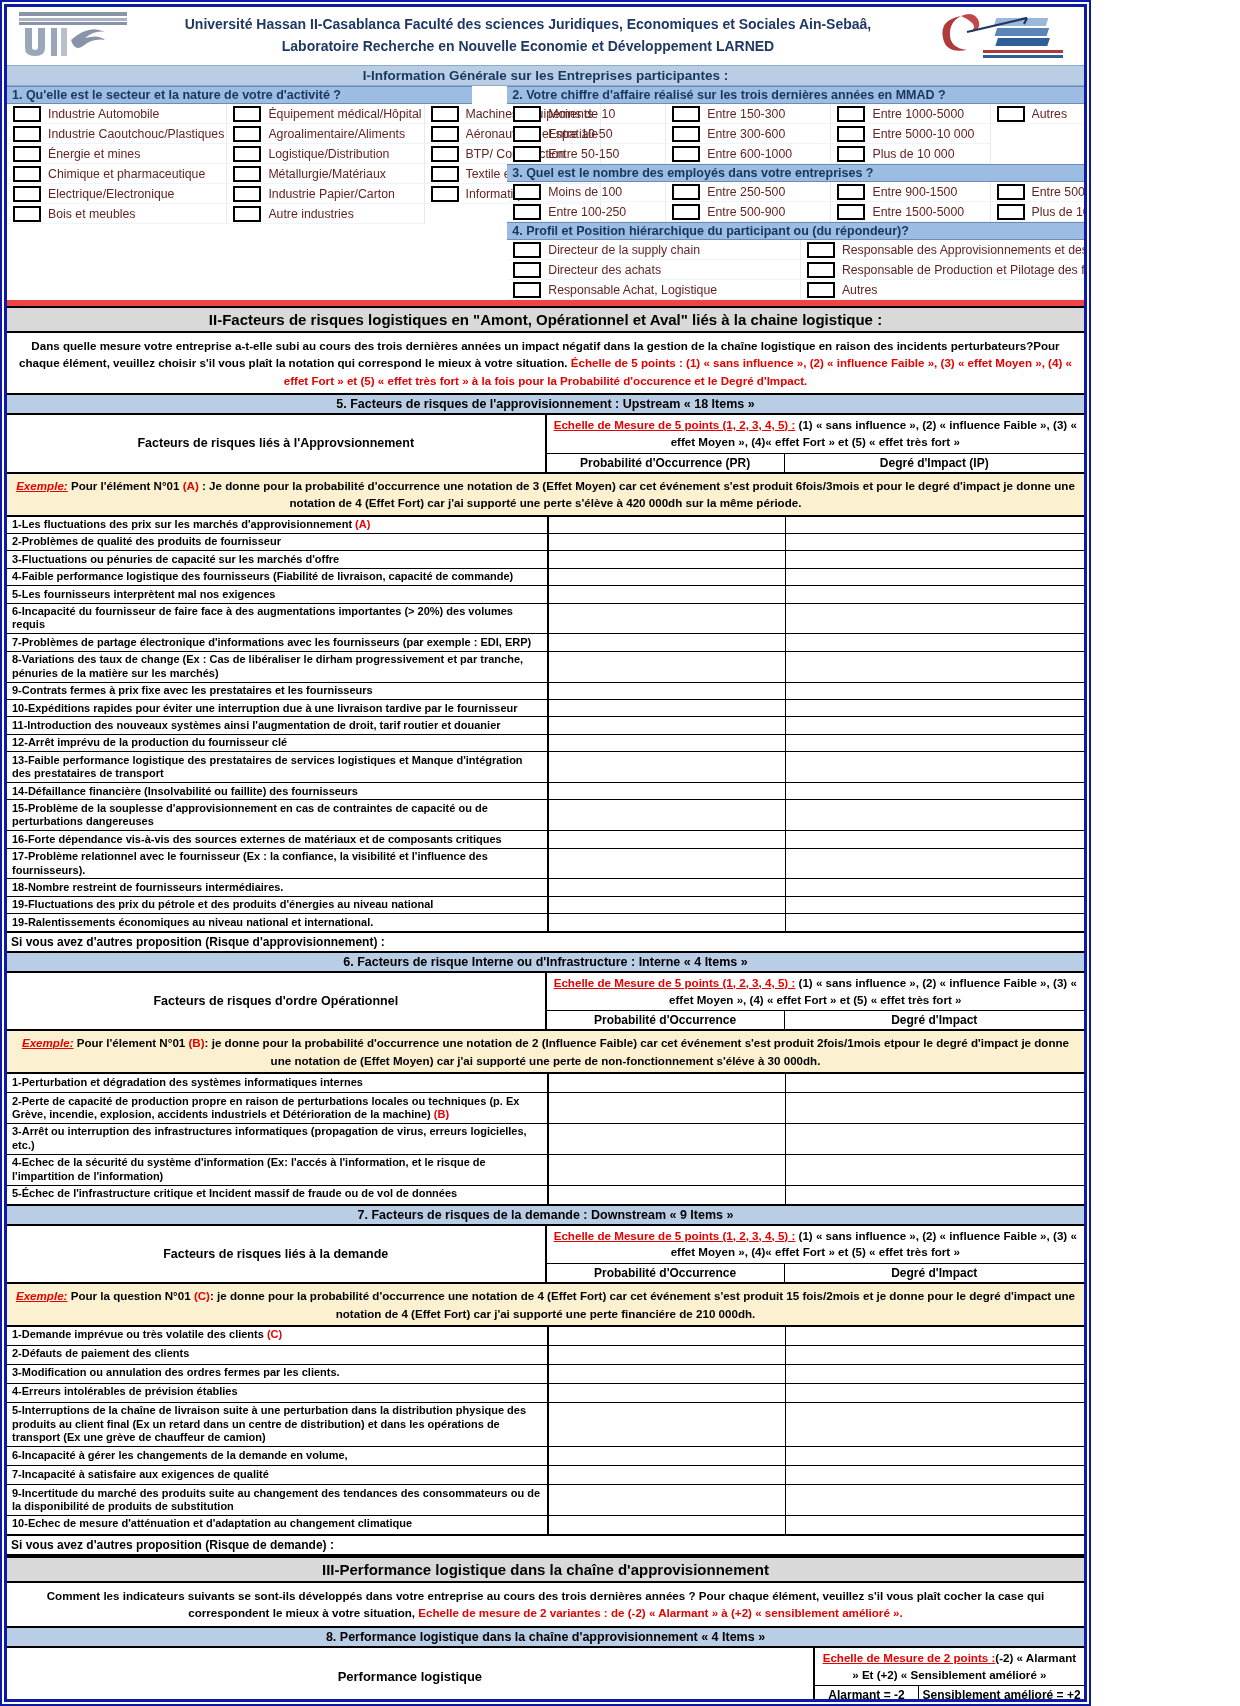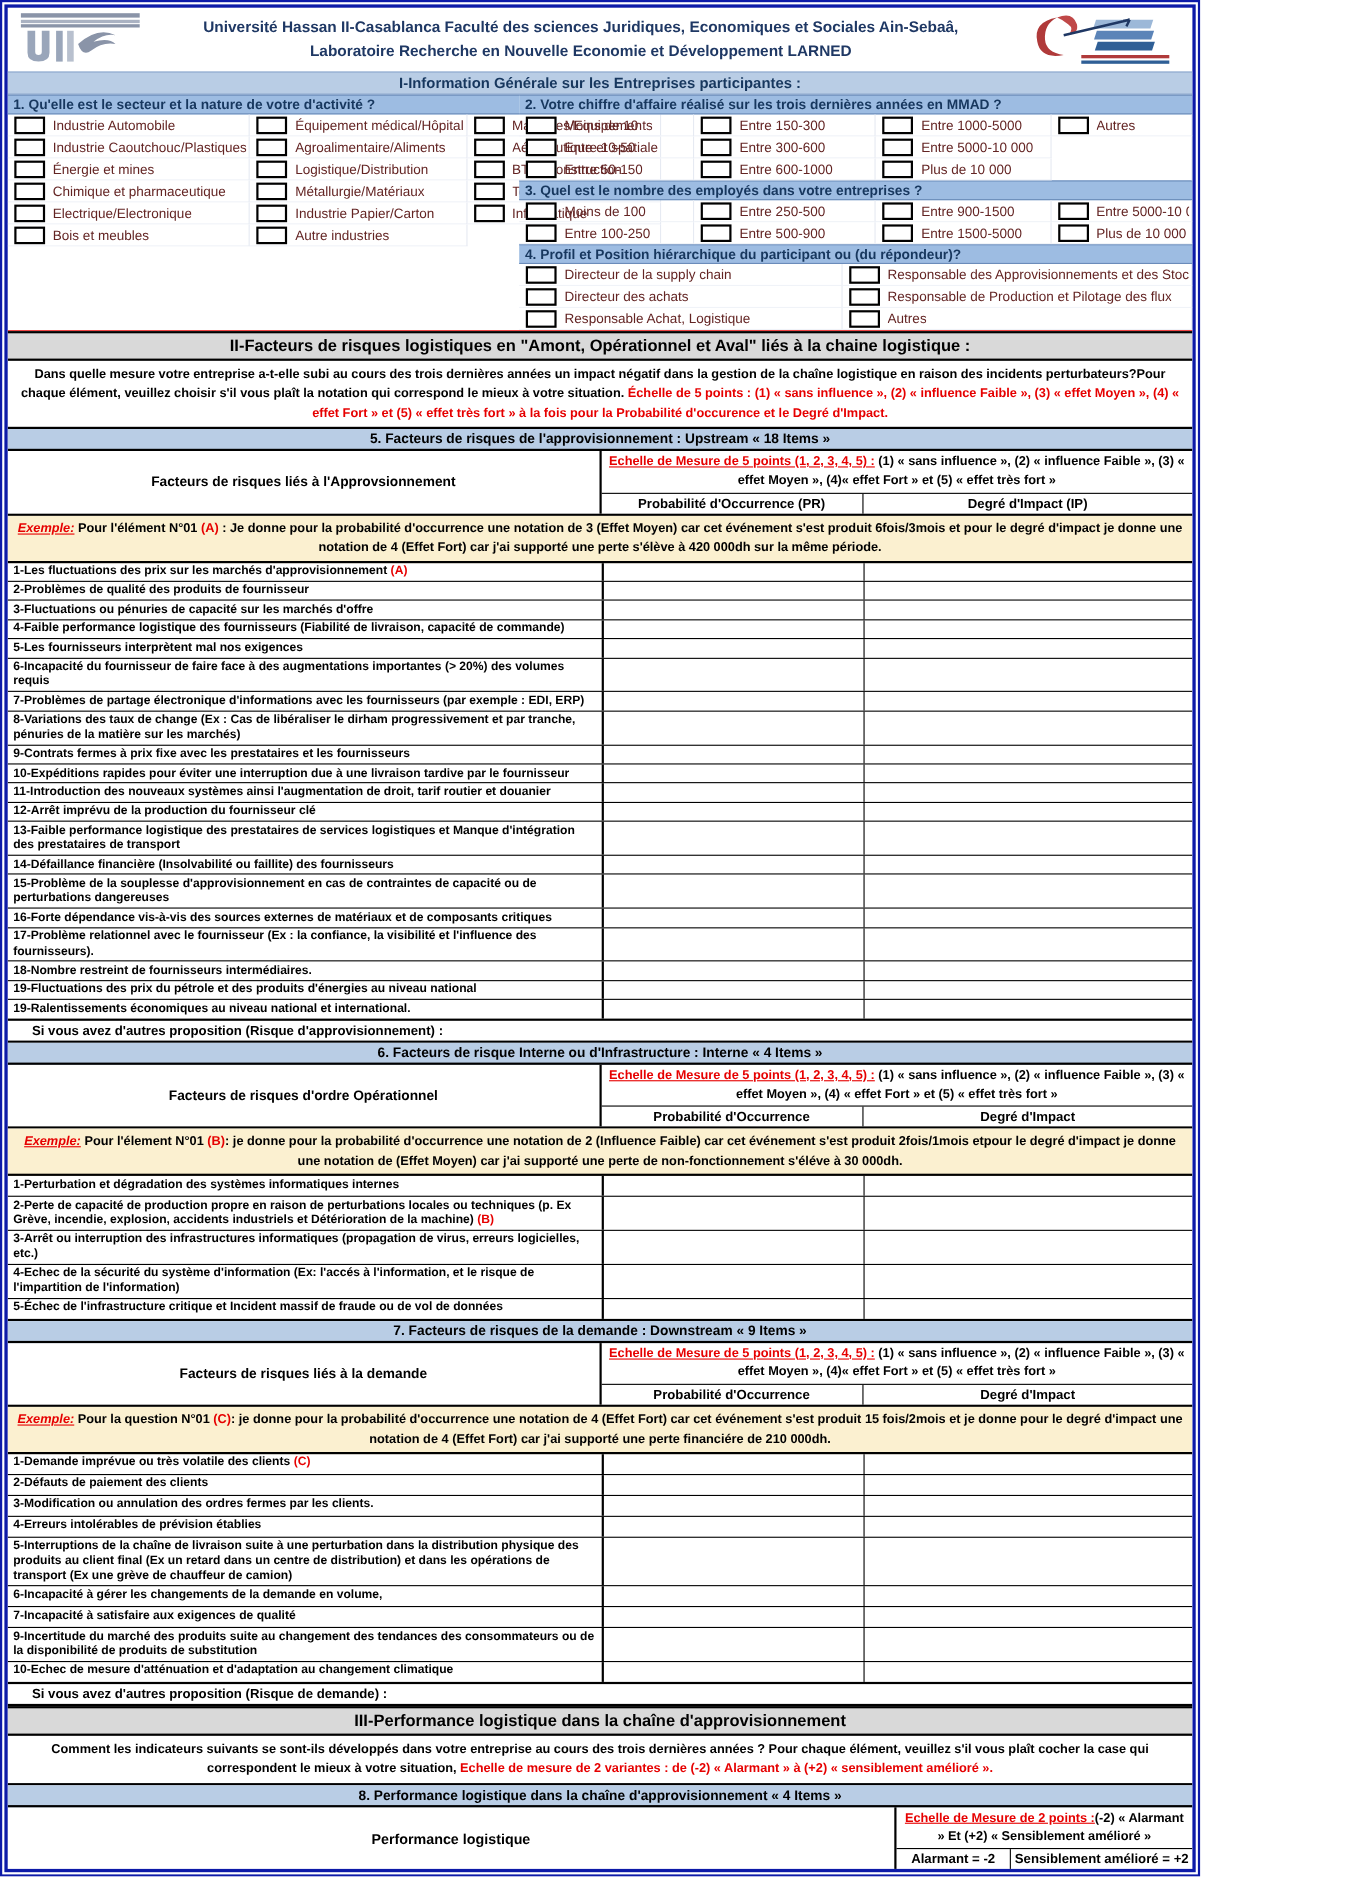--- a/index.html
+++ b/index.html
@@ -8,21 +8,21 @@
 
   
   .header{display:grid;grid-template-columns:120px 1fr 155px;align-items:center;min-height:56px;padding:1px 6px;}
   .title-wrap{text-align:center;color:#1F3864;font-weight:bold;font-size:14px;line-height:1.55;}
   .logo{display:flex;align-items:center;justify-content:center;}
 
   .band-i{background:#B9CDE5;color:#17375E;font-weight:bold;font-size:13.5px;text-align:center;padding:2px 0;border-top:1px solid #8fa9cd;border-bottom:1px solid #8fa9cd;}
   .strip{height:9px;background:repeating-linear-gradient(90deg,#fff 0 86px,#d6dce8 86px 87px);}
 
   
-  .topgrid{display:grid;grid-template-columns:43.2% 56.8%;border-bottom:1px solid #ef4444;}
+  .topgrid{display:grid;grid-template-columns:43.2% 56.8%;border-bottom:6px solid #ef4444;gap:35px;}
   .q-head{background:#9DBCE2;color:#17375E;font-weight:bold;font-size:12.5px;padding:1px 5px;border-bottom:1px solid #6b8cba;border-top:1px solid #6b8cba;}
   .optgrid{display:grid;}
   .q1grid{grid-template-columns:1fr 1fr 1fr;}
   .q4grid{grid-template-columns:48% 52%;}
   .qcols4{grid-template-columns:26% 27% 26% 21%;}
   .opt{display:flex;align-items:center;gap:7px;min-height:17px;padding:1px 2px 1px 6px;border-right:1px solid #e6eaf2;border-bottom:1px solid #f0f3f8;}
   .cb{flex:0 0 24px;width:24px;height:12px;border:2px solid #000;background:#fff;display:inline-block;}
   .opt-label{color:#632423;font-size:12.3px;white-space:nowrap;overflow:hidden;}
 
   
@@ -42,21 +42,21 @@
   .ex-label{color:#e60000;text-decoration:underline;font-style:italic;}
   .marker{color:#e60000;}
   .trow{display:grid;grid-template-columns:50.1% 22.1% 27.8%;border-bottom:1.5px solid #000;}
   .cols-perf .trow,.cols-perf.thead{grid-template-columns:75% 9.7% 15.3%;}
   .tcell{font-weight:bold;font-size:11px;line-height:1.22;padding:1.5px 5px;}
   .tcell.blank1{border-left:2px solid #000;}
   .tcell.blank2{border-left:1.5px solid #000;}
   .rows-tight .trow{min-height:15.5px;}
   .rows-mid .trow{min-height:18px;}
   .rows-tall .trow{min-height:22px;}
-  .tfoot{font-weight:bold;font-size:12px;padding:2px 22px;border-bottom:2px solid #000;}
+  .tfoot{font-weight:bold;font-size:12px;padding:2px 4px;border-bottom:2px solid #000;}
   .tbody .trow:last-child{border-bottom:2px solid #000;}
   .thead8 .left{font-size:13px;}
 </style>
 </head>
 <body>
 
 <div class="outer">
 <div class="inner">
 
   <div class="header">

